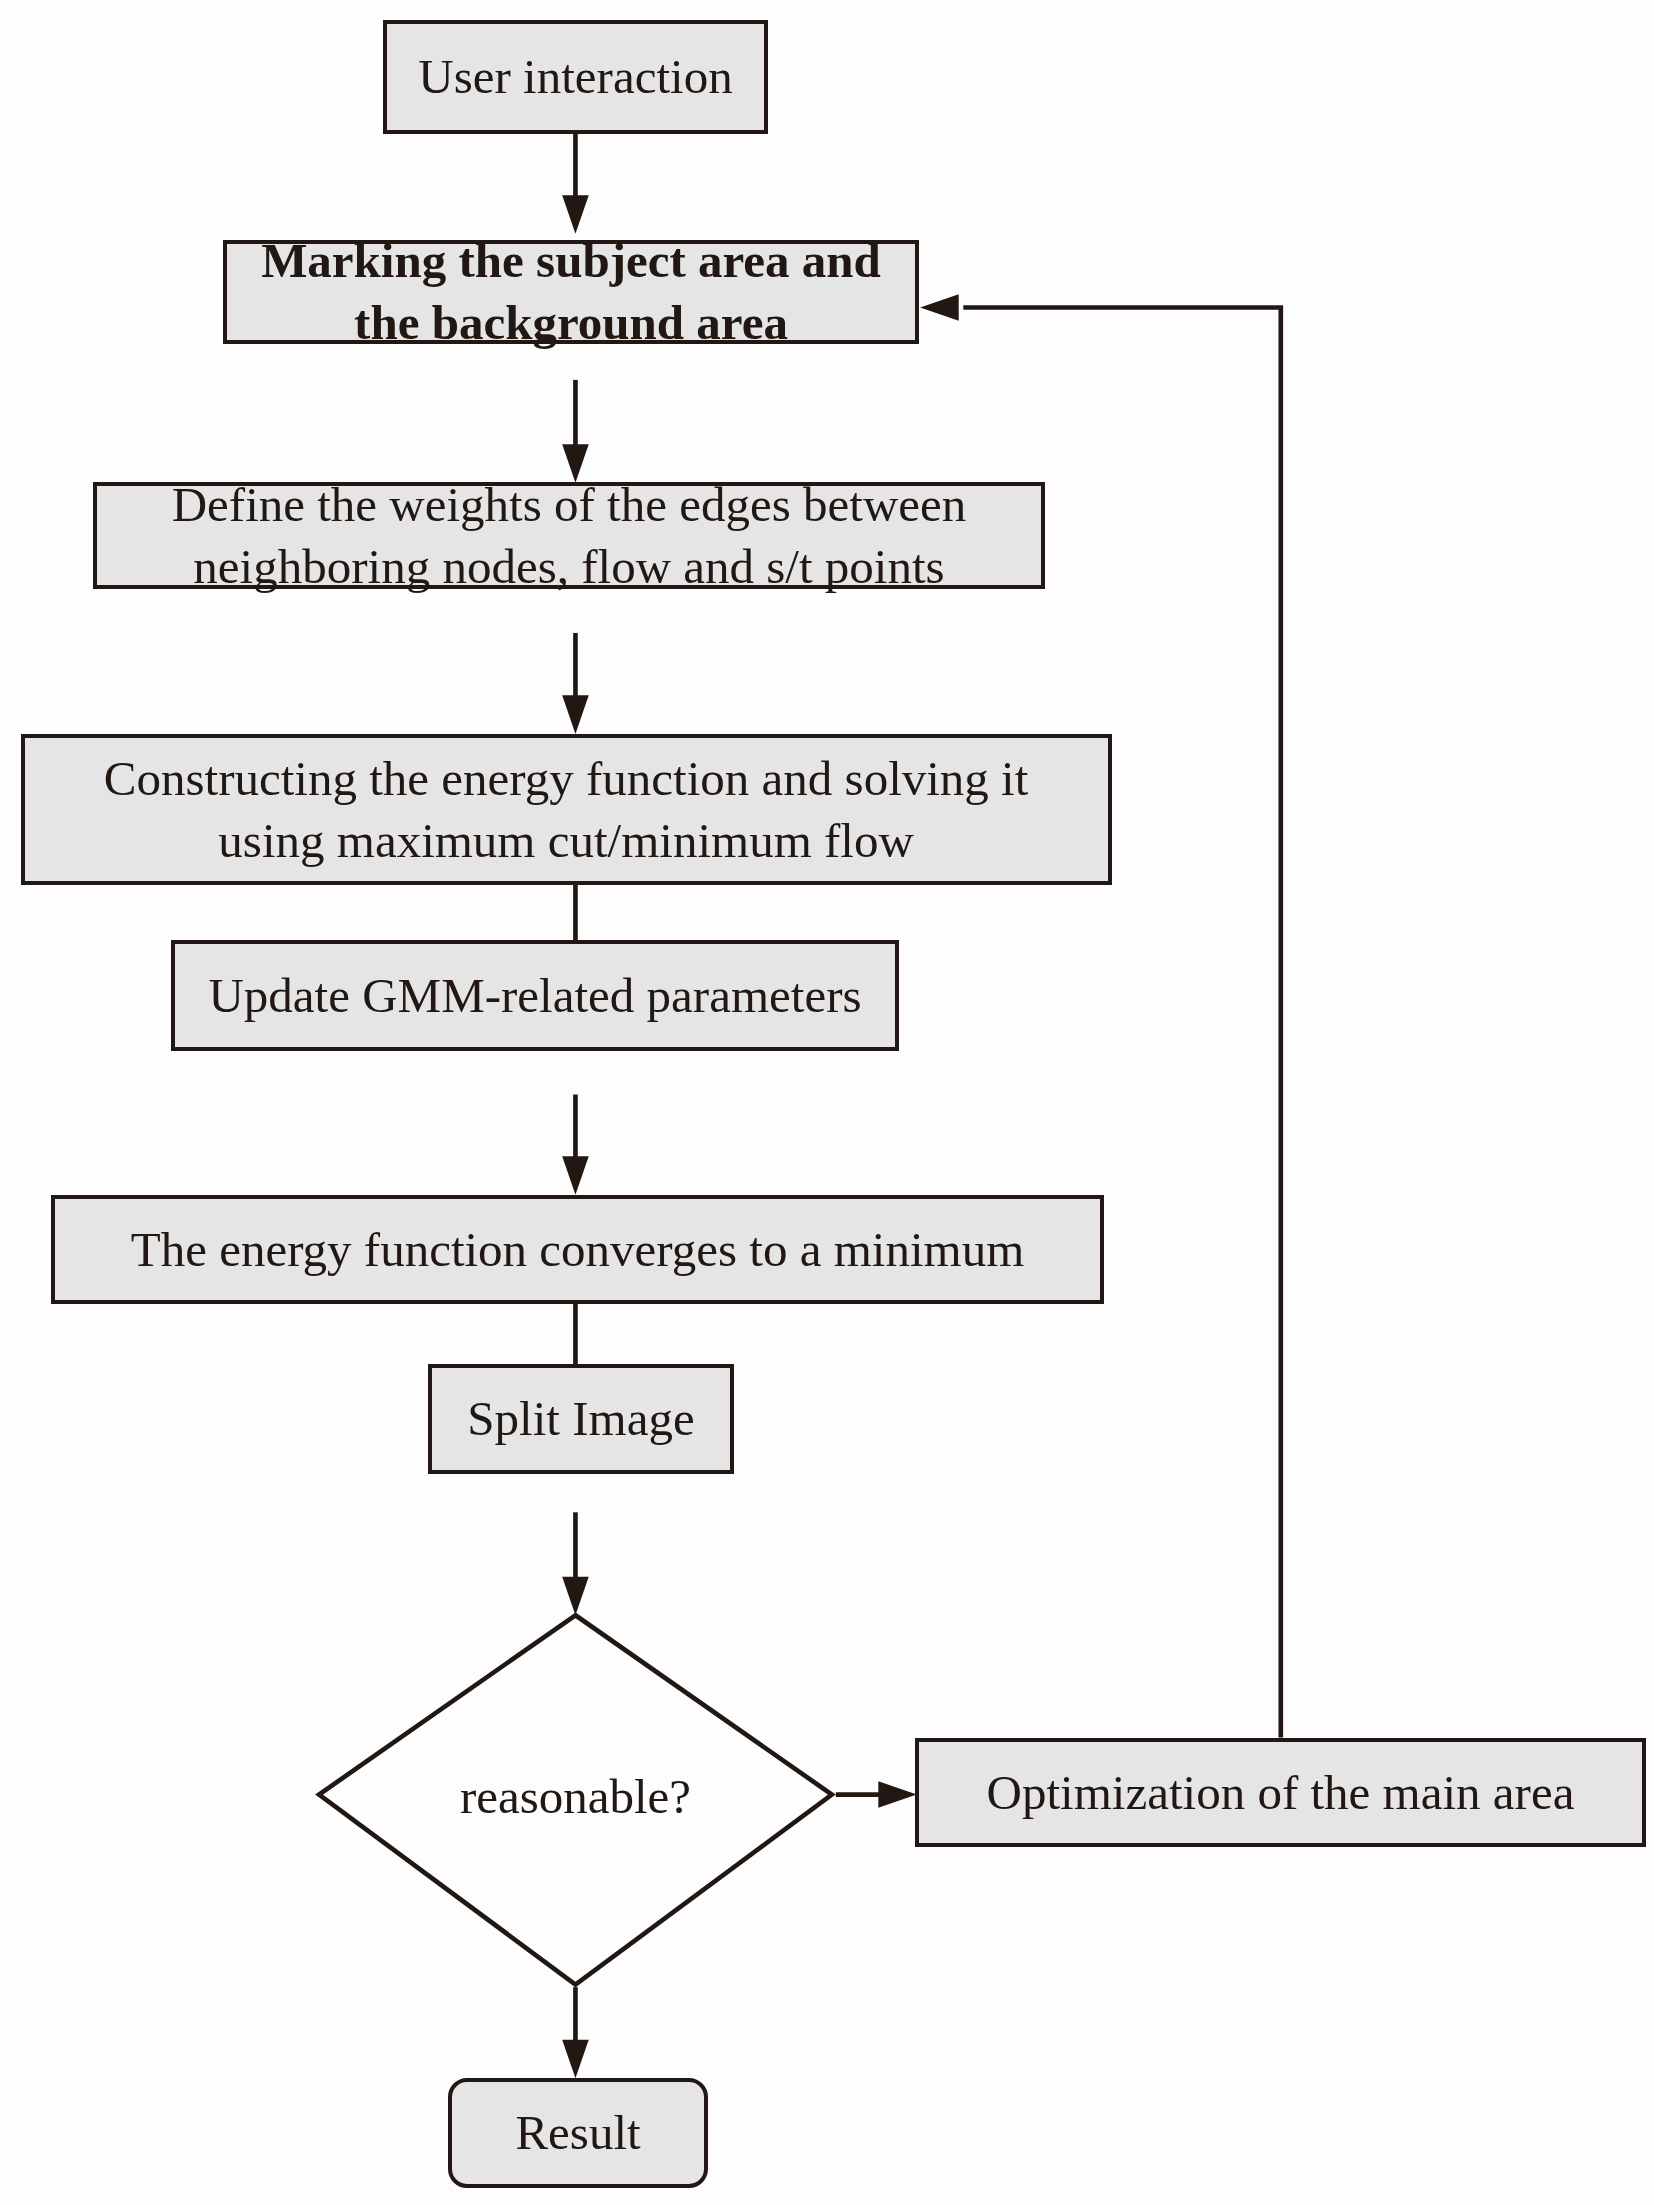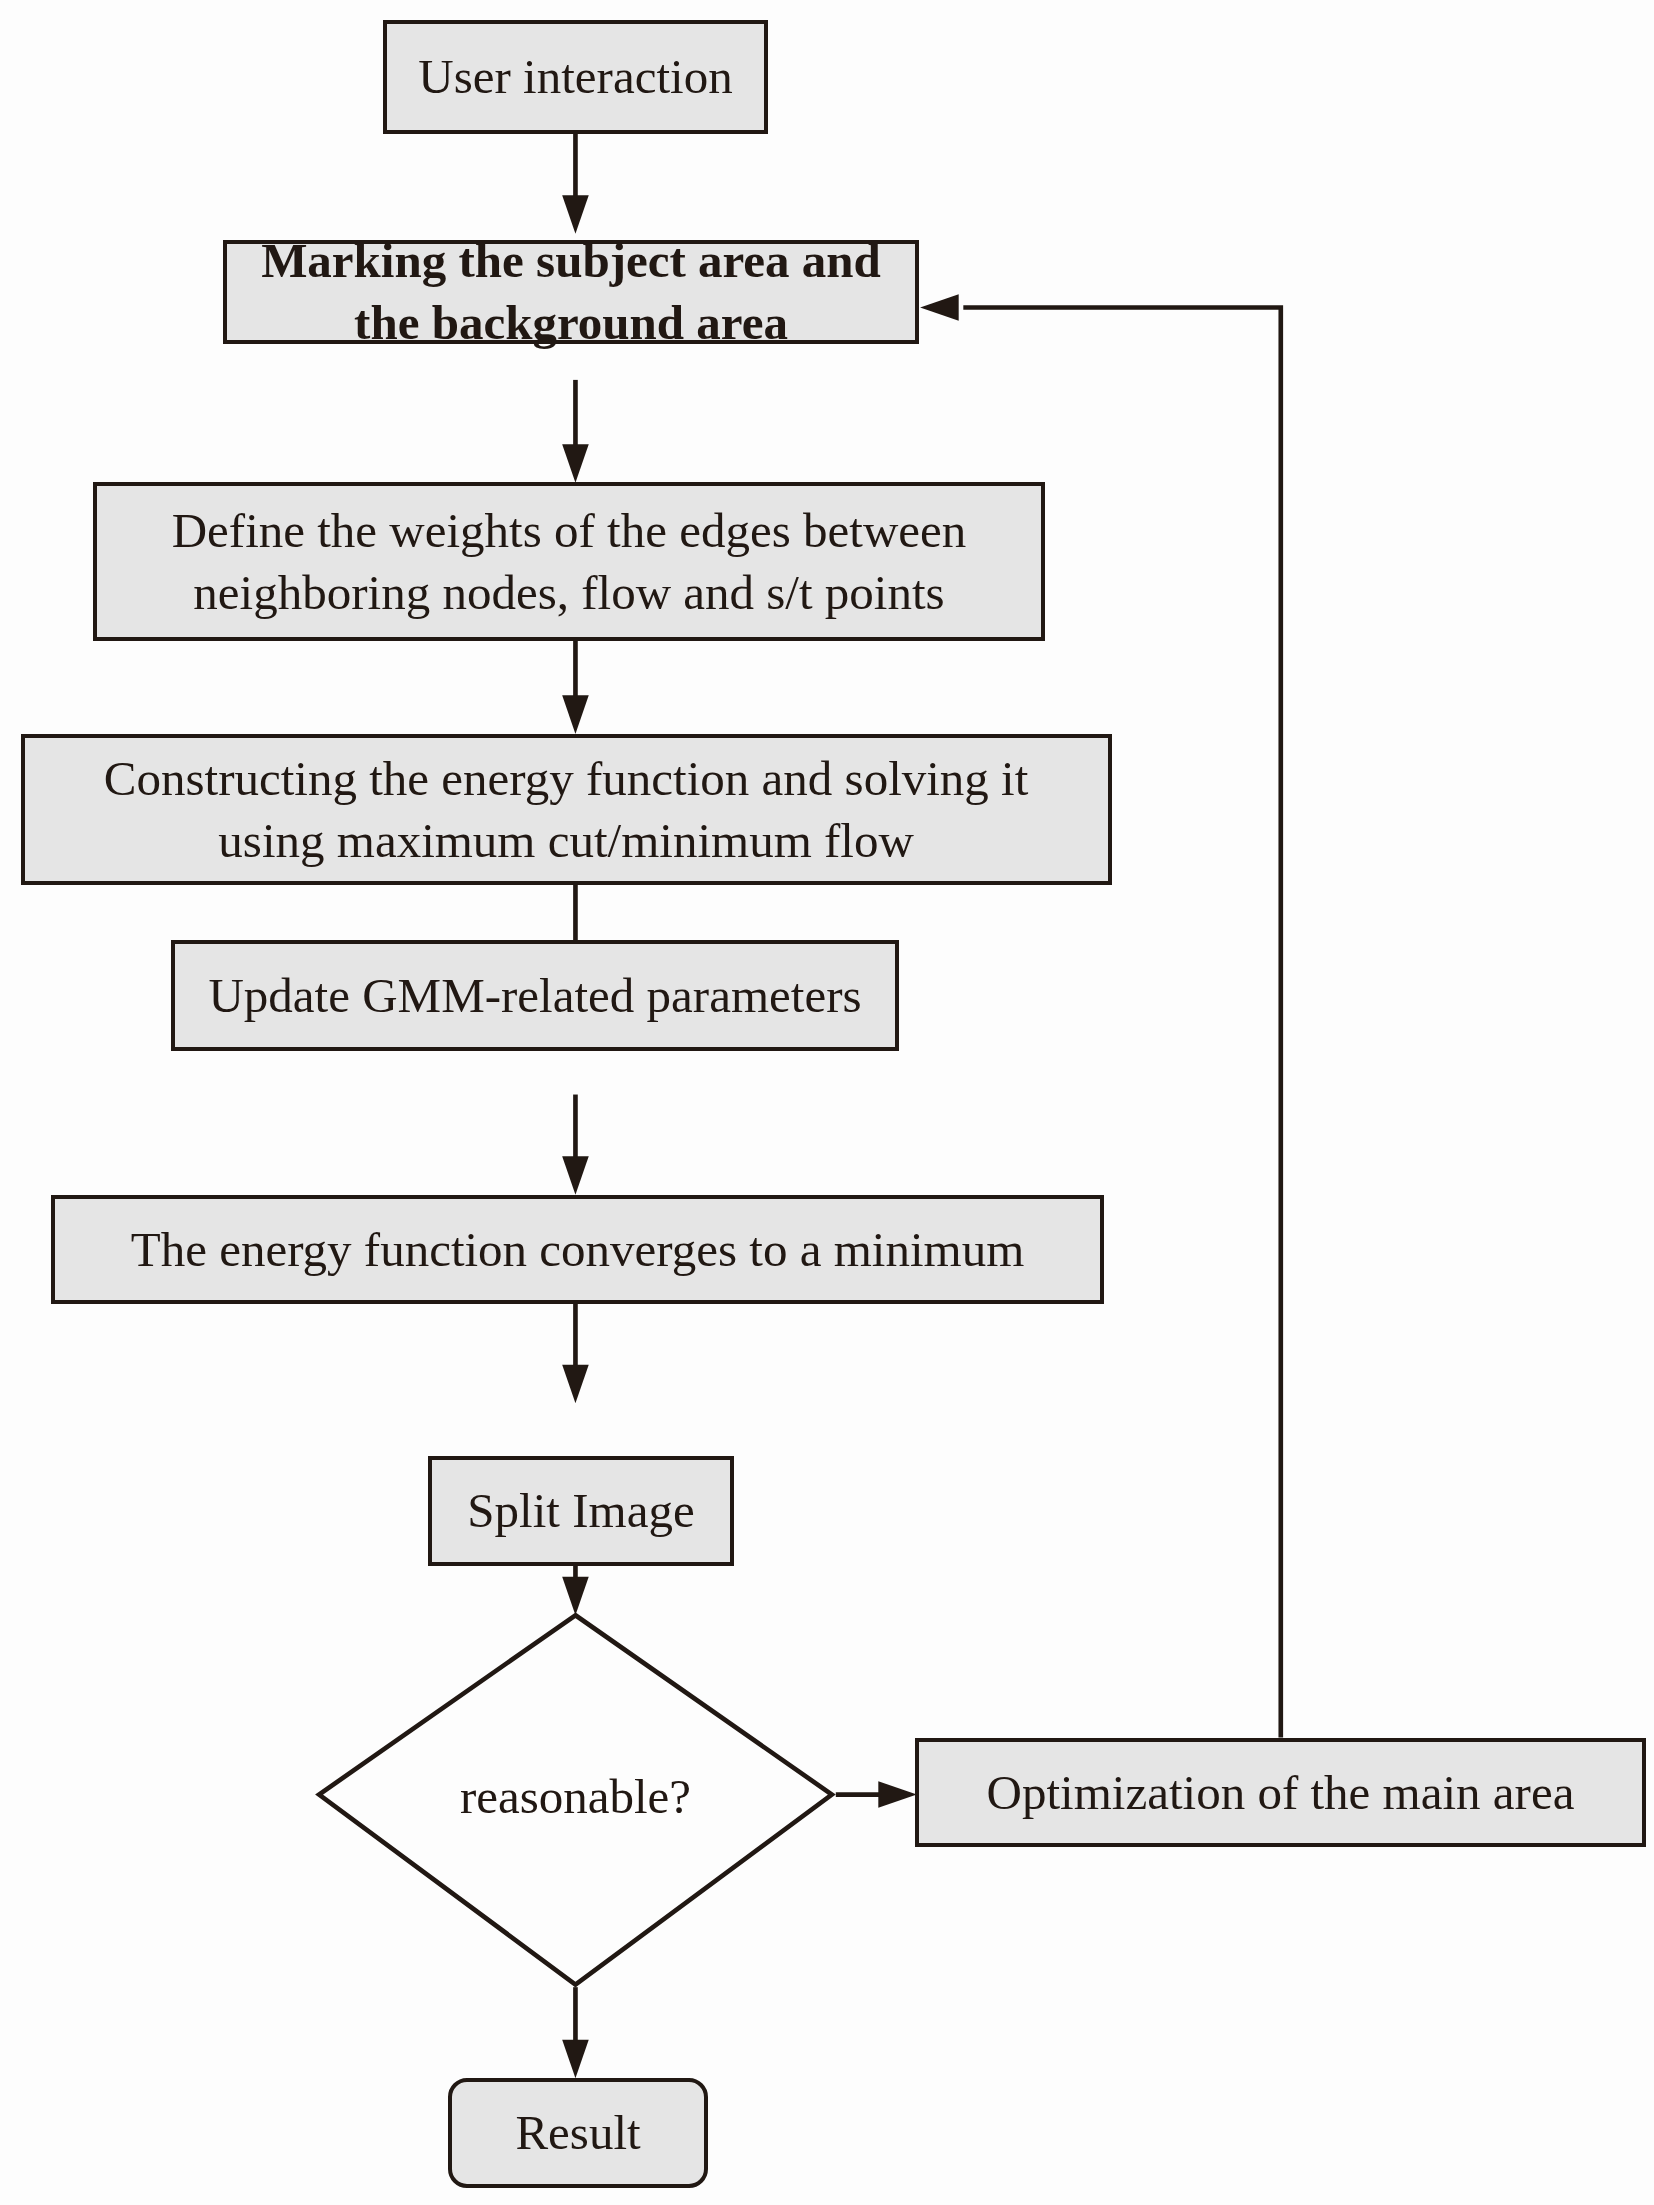--- a/index.html
+++ b/index.html
@@ -31,25 +31,25 @@
     align-items: center; justify-content: center;
     text-align: center;
     font-size: 49px; line-height: 62px;
   }
   .node .line { display: block; white-space: nowrap; }
   .node.bare { border: none; background: transparent; }
 
   
   #n-user        { left: 383px;  top: 20px;   width: 385px;  height: 114px; }
   #n-marking     { left: 223px;  top: 240px;  width: 696px; height: 104px; font-weight: bold; }
-  #n-weights     { left: 93px;  top: 482px;  width: 952px; height: 159px; }
+  #n-weights     { left: 93px;  top: 482px;  width: 952px; height: 107px; }
   #n-energy      { left: 20.6px;   top: 734px; width: 1091px; height: 151px; }
   #n-gmm         { left: 171px;  top: 940px; width: 728px; height: 111px; }
   #n-converge    { left: 51px;   top: 1195px; width: 1053px; height: 109px; }
-  #n-split       { left: 428px;  top: 1456px; width: 306px;  height: 110px; }
+  #n-split       { left: 428px;  top: 1364px; width: 306px;  height: 110px; }
   #n-judgment    { left: 363px;  top: 1710px; width: 425px;  height: 173px; }
   #n-optimize    { left: 915px; top: 1738px; width: 731px; height: 109px; }
   #n-result      { left: 448px;  top: 2078px; width: 260px;  height: 110px; border-radius: 19px; }
 </style>
 </head>
 <body style="background: rgb(253, 253, 253);">
 
 <div class="stage">
 
   <svg class="connectors" viewBox="0 0 2491 3320" aria-hidden="true">

